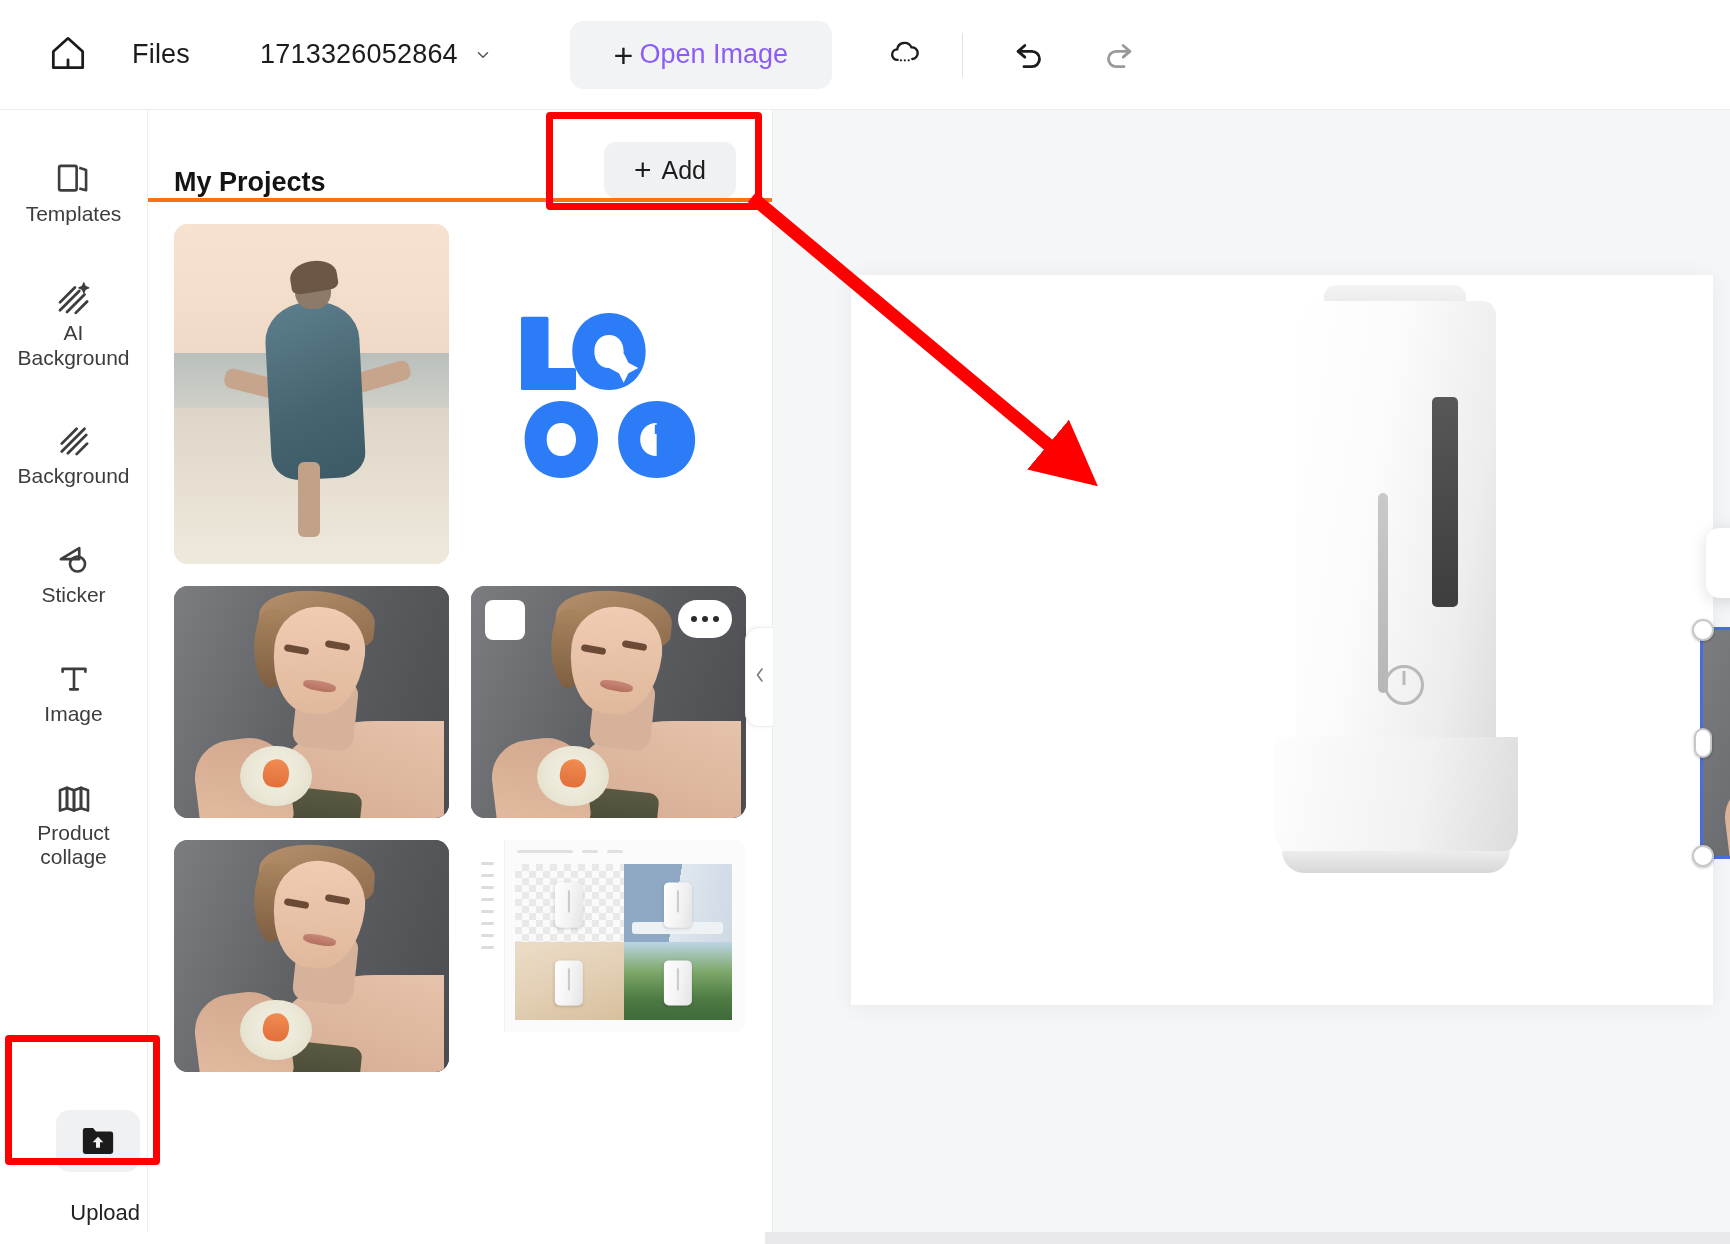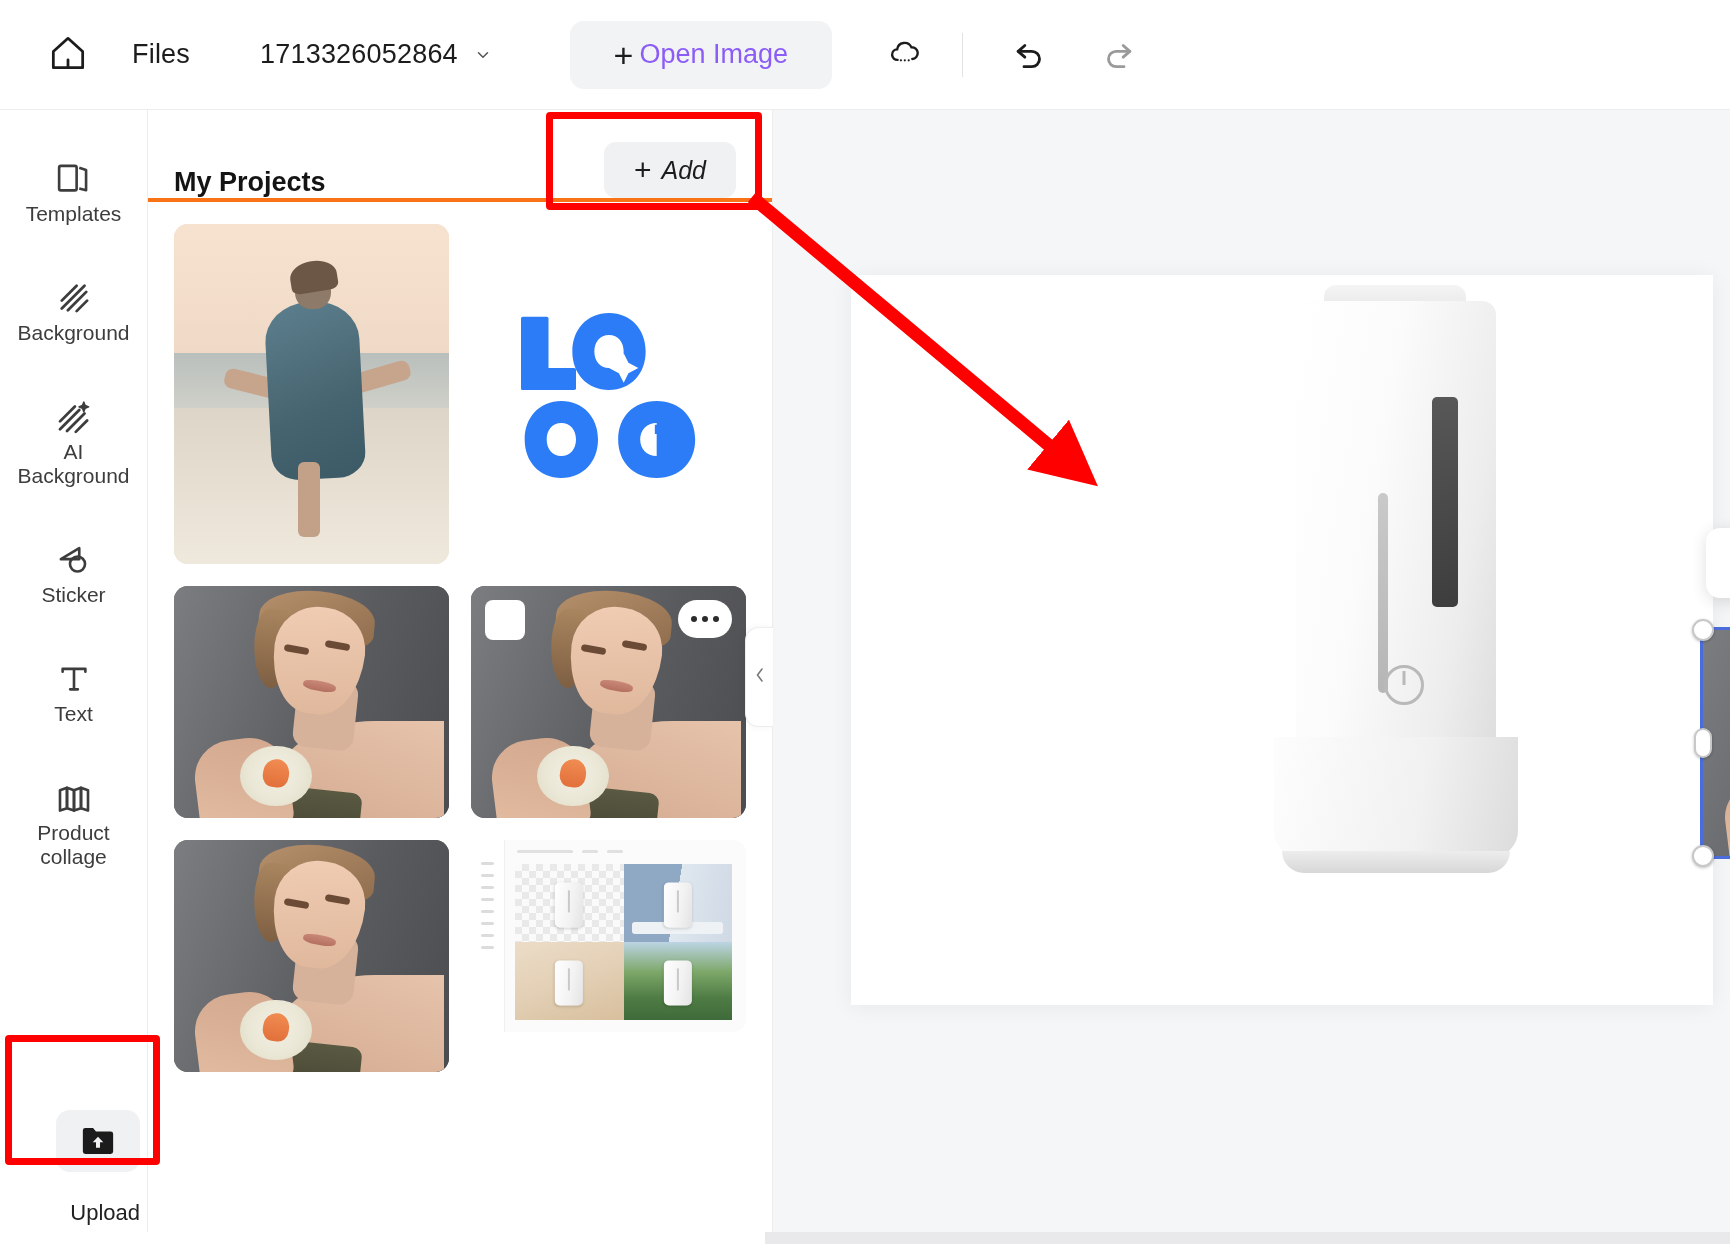--- a/index.html
+++ b/index.html
@@ -87,21 +87,21 @@
   .projects-head {
     height: 92px; flex: 0 0 92px; display: flex; align-items: flex-end; justify-content: space-between;
     padding: 0 36px 0 26px; border-bottom: 4px solid #f97316;
   }
   .projects-title { font-size: 27px; font-weight: bold; color: #141414; }
   .add-btn {
     height: 56px; padding: 0 30px; background: #f0f1f3; border-radius: 12px;
     display: flex; align-items: center; gap: 10px; cursor: pointer;
   }
   .add-btn .plus { font-size: 30px; font-weight: 300; line-height: 1; color: #1c1c1c; }
-  .add-btn .lbl { font-size: 25px; color: #1c1c1c; font-style: italic; }
+  .add-btn .lbl { font-size: 25px; color: #1c1c1c; }
 
   .projects-grid {
     flex: 1 1 auto; overflow: hidden;
     padding: 22px 26px 26px 26px;
     display: grid; grid-template-columns: 1fr 1fr; gap: 22px; align-content: start;
   }
   .card {
     position: relative; border-radius: 14px; overflow: hidden;
     background: #f7f7f7; cursor: pointer;
   }
@@ -388,53 +388,53 @@
             <rect x="3.5" y="4.5" width="10" height="14" rx="1"></rect>
             <path d="M15 5.6l3.9 1.2v11.6L15 17.4" stroke-linejoin="round"></path>
           </svg>
         </span>
         <span class="txt">Templates</span>
       </div>
 
       <div class="rail-item">
         <span class="ico">
           <svg width="42" height="42" viewBox="0 0 24 24" fill="none" stroke="#3d3d3d" stroke-width="1.6" stroke-linecap="round">
-            <path d="M5 13.5 13.5 5M5 18 18 5M8.5 19 19 8.5M13.5 19.5 19.5 13.5"></path>
-          </svg>
-        </span>
-        <span class="txt">Background</span>
-      </div>
-
-      <div class="rail-item">
-        <span class="ico">
-          <svg width="42" height="42" viewBox="0 0 24 24" fill="none" stroke="#3d3d3d" stroke-width="1.6" stroke-linecap="round">
             <path d="M4 14.5 12.5 6M4 19 15 8M8 20 18 10M13 20.5 19.5 14"></path>
             <path d="M17.6 3.4l.8 2 2 .8-2 .8-.8 2-.8-2-2-.8 2-.8z" fill="#3d3d3d" stroke-width="0.8" stroke-linejoin="round"></path>
           </svg>
         </span>
         <span class="txt">AI Background</span>
+      </div>
+
+      <div class="rail-item">
+        <span class="ico">
+          <svg width="42" height="42" viewBox="0 0 24 24" fill="none" stroke="#3d3d3d" stroke-width="1.6" stroke-linecap="round">
+            <path d="M5 13.5 13.5 5M5 18 18 5M8.5 19 19 8.5M13.5 19.5 19.5 13.5"></path>
+          </svg>
+        </span>
+        <span class="txt">Background</span>
       </div>
 
       <div class="rail-item">
         <span class="ico">
           <svg width="42" height="42" viewBox="0 0 24 24" fill="none" stroke="#3d3d3d" stroke-width="1.5">
             <path d="M4.5 11.5 15 5.2v6.3z" stroke-linejoin="round"></path>
             <circle cx="14" cy="14.3" r="4.3"></circle>
           </svg>
         </span>
         <span class="txt">Sticker</span>
       </div>
 
       <div class="rail-item">
         <span class="ico">
           <svg width="42" height="42" viewBox="0 0 24 24" fill="none" stroke="#3d3d3d" stroke-width="1.5" stroke-linecap="round">
             <path d="M5.5 6.2h13M5.5 6.2v1.6M18.5 6.2v1.6M12 6.4v11.4M9.8 17.9h4.4"></path>
           </svg>
         </span>
-        <span class="txt">Text</span>
+        <span class="txt">Image</span>
       </div>
 
       <div class="rail-item">
         <span class="ico">
           <svg width="42" height="42" viewBox="0 0 24 24" fill="none" stroke="#3d3d3d" stroke-width="1.5" stroke-linejoin="round">
             <path d="M4 7.6 8 6.2v11.6L4 19.2z"></path>
             <path d="M8 6.2l4 1.4v11.6L8 17.8z"></path>
             <path d="M12 7.6l4-1.4v11.6l-4 1.4z"></path>
             <path d="M16 6.2l4 1.4v11.6l-4-1.4z"></path>
           </svg>

